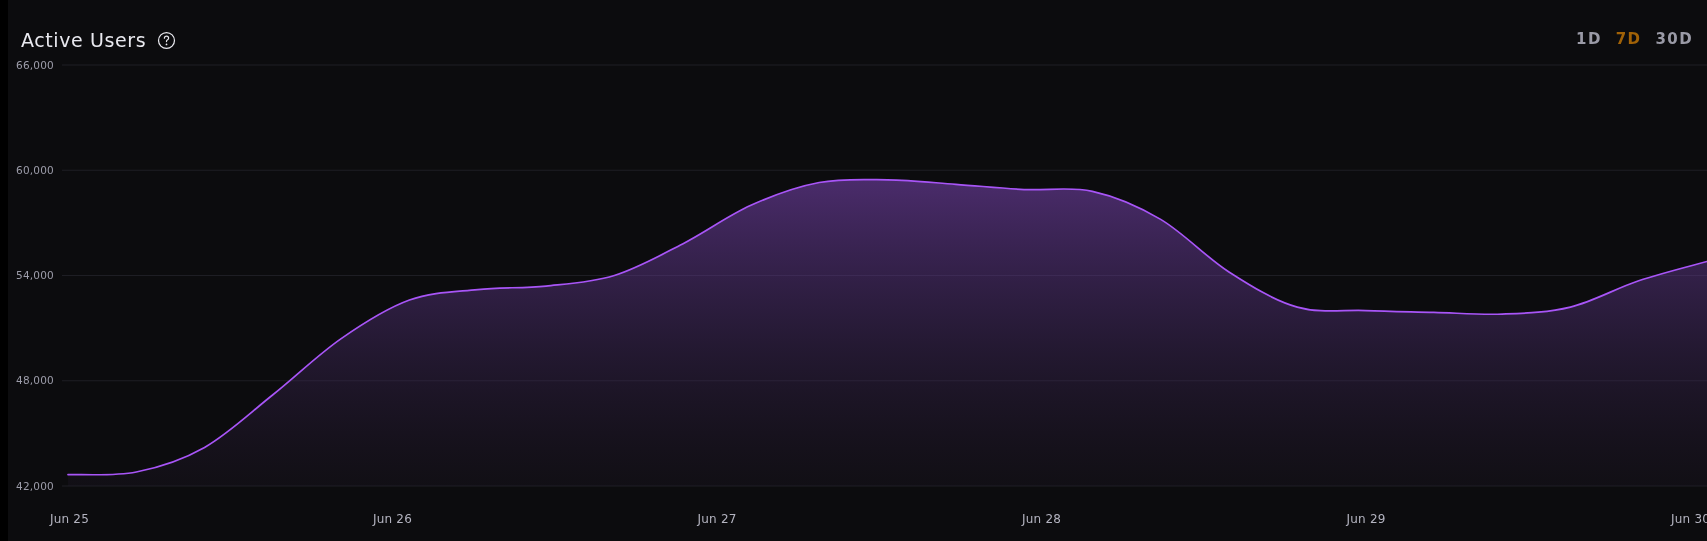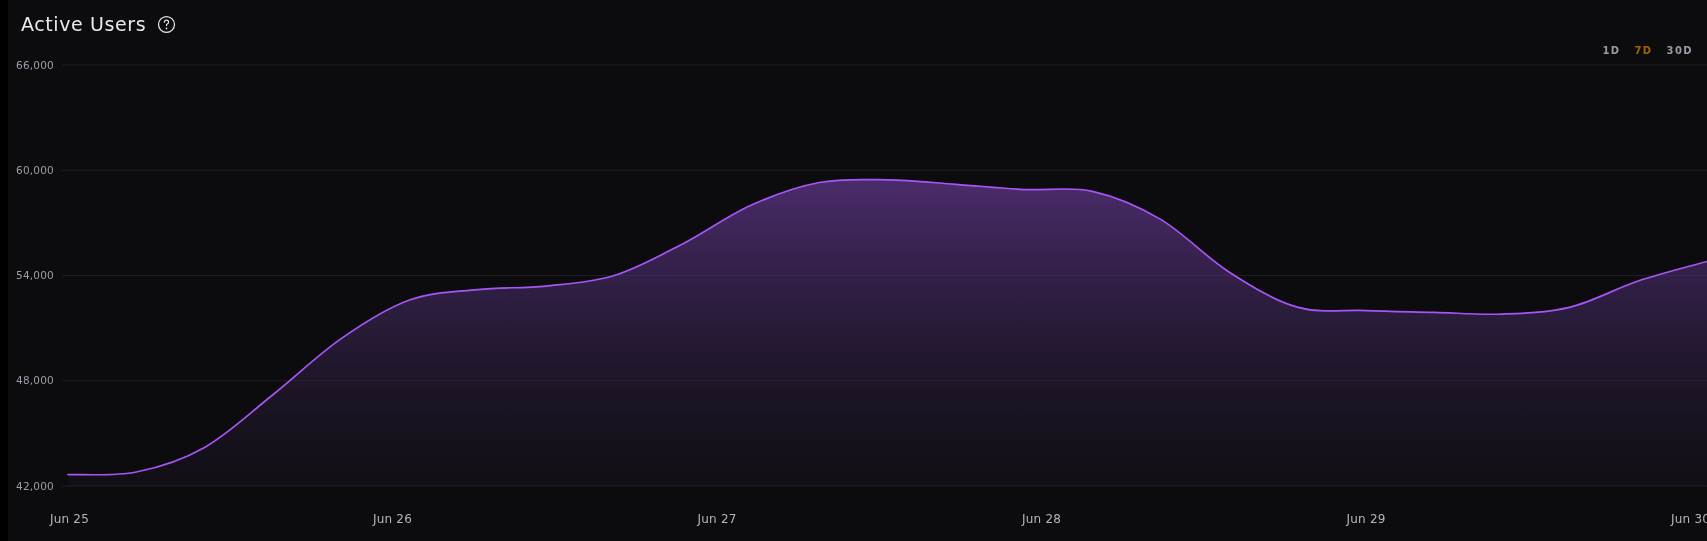--- a/index.html
+++ b/index.html
@@ -30,21 +30,21 @@
   .panel {
     position: absolute;
     left: 8px; top: 0;
     width: 1699px; height: 541px;
     background: #0c0c0e;
   }
 
   
   .card-header {
     position: absolute;
-    left: 0; top: 0;
+    left: 0; top: 16px;
     width: 1699px;
     height: 50px;
   }
 
   .header-left {
     position: absolute;
     left: 13px;
     top: 10px;
     display: flex;
     align-items: center;
@@ -75,31 +75,30 @@
     position: absolute;
     right: 14px;
     top: 14px;
     display: flex;
     align-items: center;
     gap: 14px;
   }
 
   .range-btn {
     font-family: "DejaVu Sans", sans-serif;
-    font-size: 10px;
+    font-size: 15px;
     font-weight: 700;
     letter-spacing: 1.4px;
     color: #9a9aa6;
     background: transparent;
     border: none;
     padding: 0;
     cursor: pointer;
     line-height: 18px;
     white-space: nowrap;
-    margin-top: 28px;
   }
   .range-btn.active { color: #a16207; }
 
   
   .chart-area {
     position: absolute;
     left: 0;
     top: 50px;
     width: 1699px;
     height: 491px;

